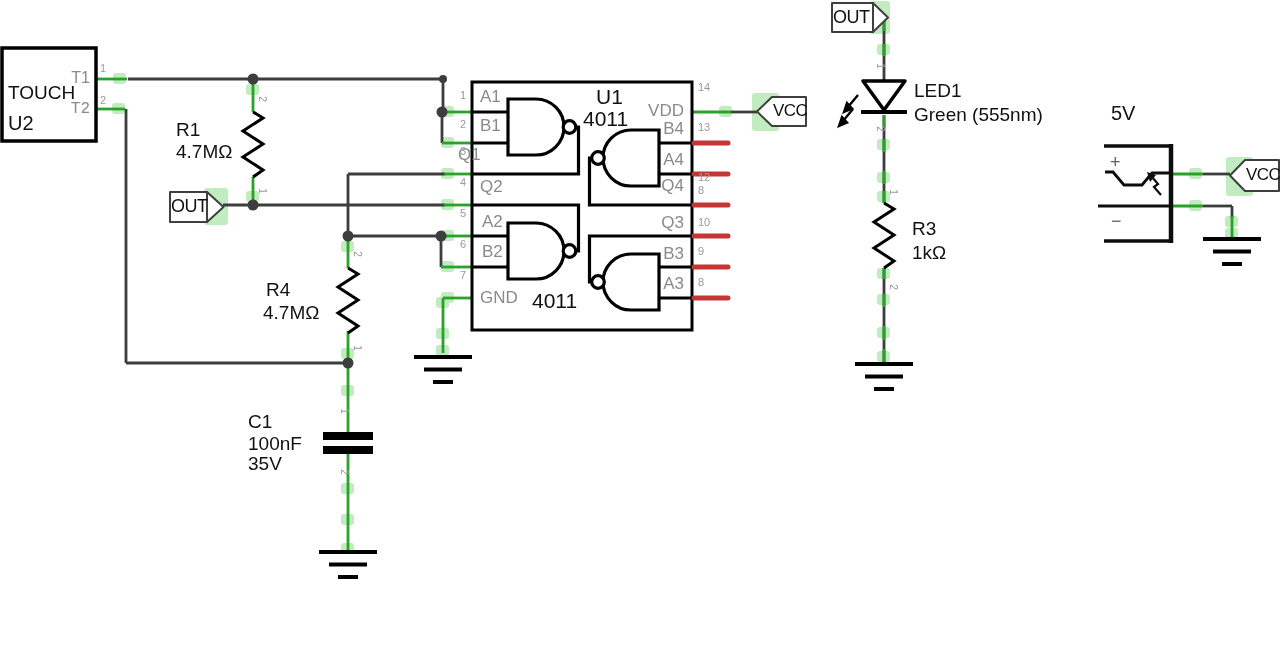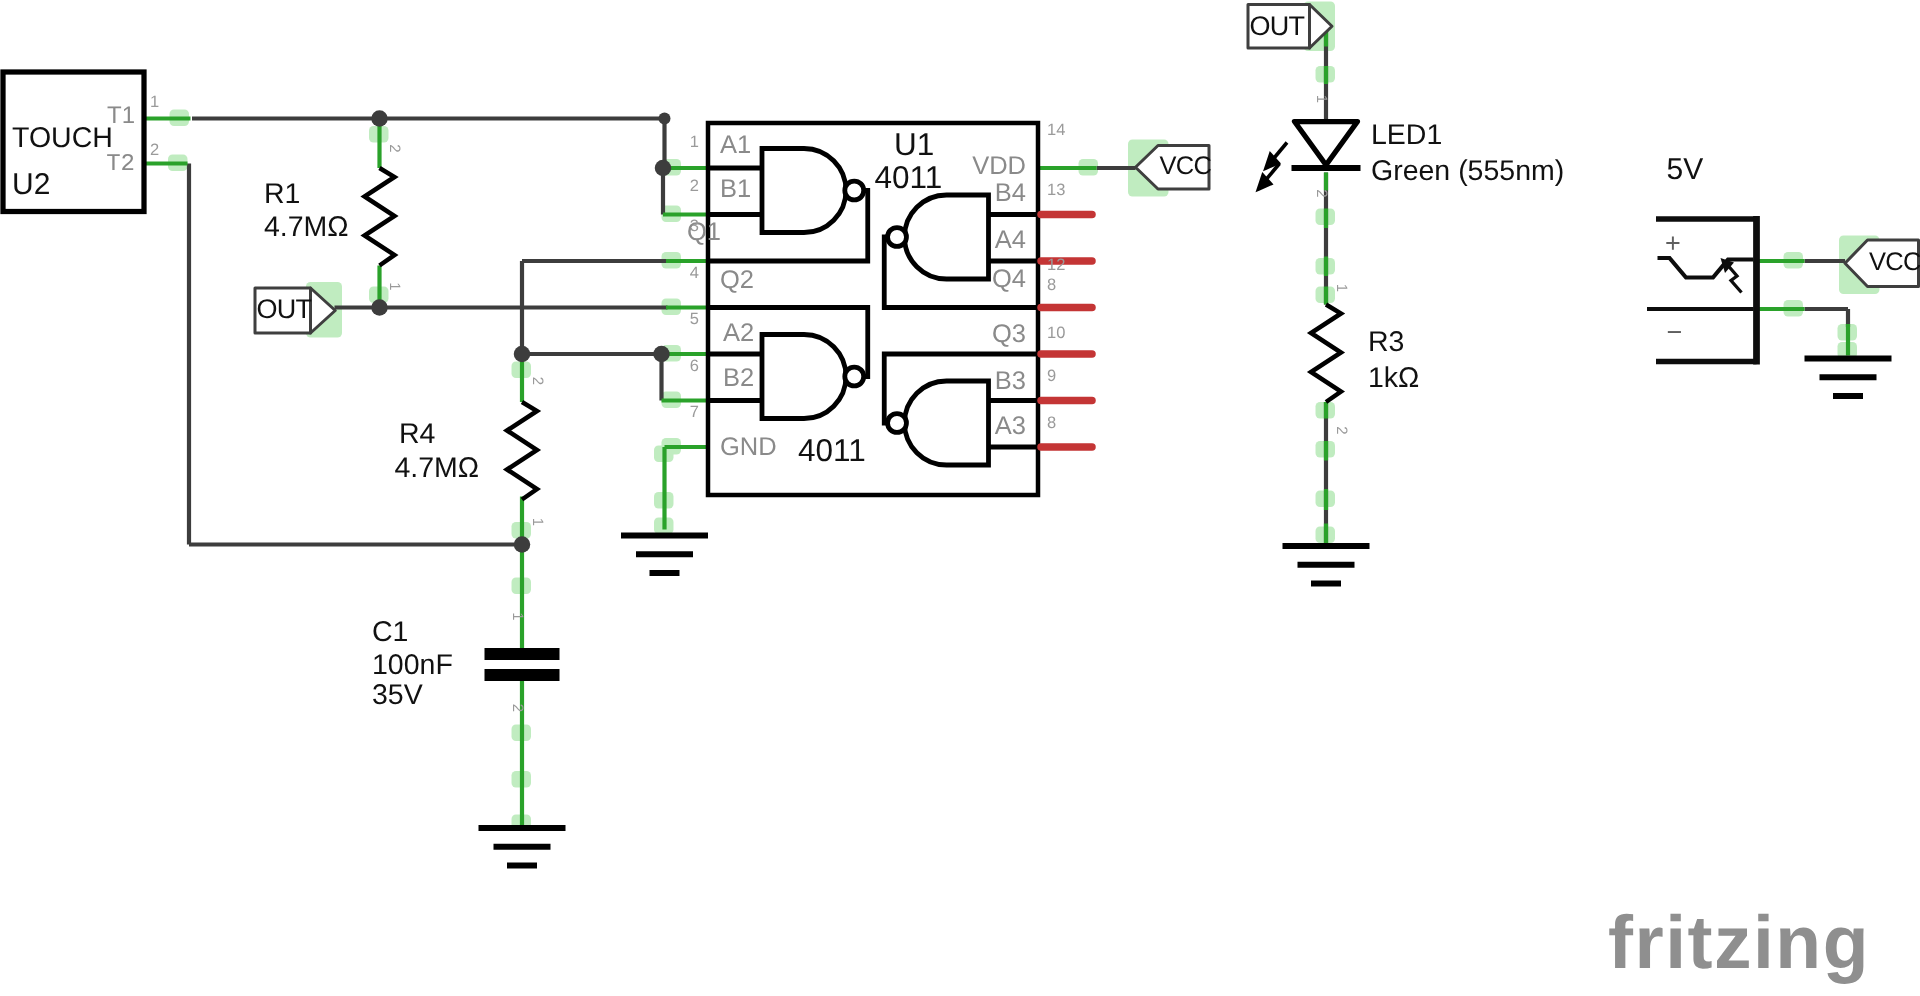--- a/index.html
+++ b/index.html
@@ -321,15 +321,14 @@
 
 <div class="t flagtxt" style="left:171px;top:196px;width:35px;">OUT</div>
 <div class="t flagtxt" style="left:833px;top:7px;width:39px;">OUT</div>
 <div class="t flagtxt" style="left:773px;top:101px;width:32px;font-size:17px;">VCC</div>
 <div class="t flagtxt" style="left:1246px;top:165px;width:32px;font-size:17px;">VCC</div>
 
 <div class="t lbl" style="left:1111px;top:102px;font-size:20px;">5V</div>
 <div class="t sign" style="left:1110px;top:152px;">+</div>
 <div class="t sign" style="left:1111px;top:211px;">−</div>
 
-<div id="watermark">fritzing</div>
 
 </div>
 
 </body></html>

